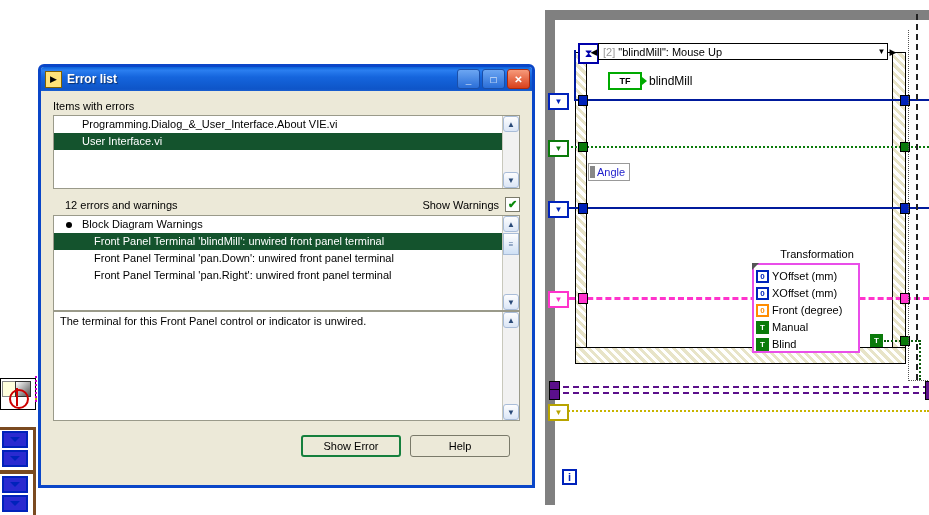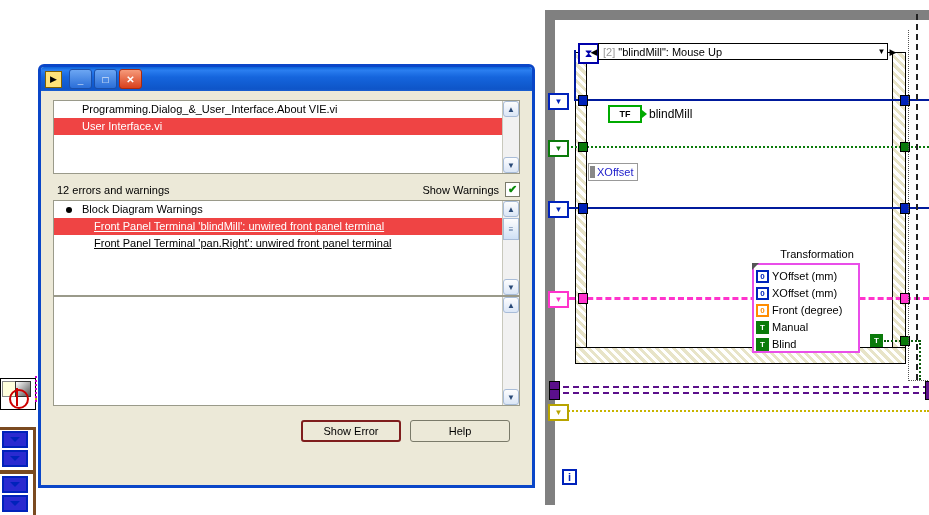--- a/index.html
+++ b/index.html
@@ -32,21 +32,21 @@
     border:1px solid #000;background:#fff;display:flex;align-items:center;box-sizing:border-box;}
   #evt-sel .label{flex:1;padding-left:4px;font-size:11px;white-space:nowrap;}
   #evt-sel .label .idx{color:#999;}
   .arrowbtn{width:11px;height:15px;display:flex;align-items:center;justify-content:center;font-size:8px;}
   #evt-timeout{position:absolute;left:578px;top:43px;width:17px;height:17px;border:2px solid #00a;
     background:#fff;display:flex;align-items:center;justify-content:center;color:#00a;font-size:11px;}
   #evt-leftarr{position:absolute;left:589px;top:44px;width:10px;height:15px;display:flex;align-items:center;justify-content:center;}
   #evt-rightarr{position:absolute;left:888px;top:44px;width:10px;height:15px;display:flex;align-items:center;justify-content:center;}
 
   
-  #tf-const{position:absolute;left:608px;top:72px;display:flex;align-items:center;margin-top:33px;}
+  #tf-const{position:absolute;left:608px;top:72px;display:flex;align-items:center;}
   #tf-const .box{width:30px;height:14px;border:2px solid #0a0;background:#fff;
      display:flex;align-items:center;justify-content:center;font-size:9px;font-weight:bold;color:#000;}
   #tf-const .nub{width:0;height:0;border-left:5px solid #0a0;border-top:4px solid transparent;border-bottom:4px solid transparent;}
   #tf-const .nm{margin-left:2px;font-size:12px;}
 
   
   #src-lbl{position:absolute;left:588px;top:163px;display:flex;align-items:stretch;
      border:1px solid #999;background:#fff;height:16px;}
   #src-lbl .grip{width:5px;background:#888;margin:2px 2px 2px 1px;}
   #src-lbl .txt{color:#22c;font-size:11px;padding:0 4px 0 0;line-height:16px;}
@@ -126,46 +126,46 @@
   #dlg-title .t{flex:1;color:#fff;font-weight:bold;font-size:12px;text-shadow:1px 1px 1px rgba(0,0,0,.5);}
   .wbtn{width:21px;height:18px;border:1px solid #1b4fa8;border-radius:3px;margin-left:2px;
     display:flex;align-items:center;justify-content:center;font-size:10px;color:#fff;font-weight:bold;
     background:linear-gradient(to bottom,#6ca6f2,#2a6ed8);}
   .wbtn.close{background:linear-gradient(to bottom,#f69a7a,#d8401c);border-color:#a82a10;}
 
   #dlg-body{padding:9px 12px 0 12px;}
   .sec-label{font-size:11px;margin-bottom:3px;}
   .listbox{background:#fff;border:1px solid #9a9a8a;position:relative;overflow:hidden;}
   .listrow{height:17px;line-height:17px;font-size:11px;padding-left:28px;white-space:nowrap;overflow:hidden;}
-  .listrow.sel{background:#ef4444;color:#fff;}
-  .listrow.ind{padding-left:40px;text-decoration:underline;}
+  .listrow.sel{background:#14532d;color:#fff;}
+  .listrow.ind{padding-left:40px;}
   .listrow.grp{padding-left:12px;}
   .listrow.grp .bullet{display:inline-block;width:6px;height:6px;border-radius:50%;background:#000;margin-right:10px;vertical-align:middle;}
 
   .vscroll{position:absolute;right:0;top:0;width:16px;bottom:0;background:#f1f1f1;border-left:1px solid #c8c8bc;}
   .vscroll .btn{width:16px;height:16px;background:linear-gradient(to bottom,#fdfdfe,#dbe6f6);
     border:1px solid #a8bcd8;box-sizing:border-box;display:flex;align-items:center;justify-content:center;
     font-size:8px;color:#2a4a78;}
   .vscroll .btn.bot{position:absolute;bottom:0;left:0;}
   .vscroll .thumb{position:absolute;left:0;top:17px;width:16px;height:22px;
     background:linear-gradient(to bottom,#fdfdfe,#cfe0f5);border:1px solid #a8bcd8;box-sizing:border-box;
     display:flex;align-items:center;justify-content:center;font-size:8px;color:#4a6a98;}
 
-  #row-counts{display:flex;align-items:center;justify-content:space-between;margin:8px 0 3px 4px;font-size:11px;}
+  #row-counts{display:flex;align-items:center;justify-content:space-between;margin:8px 0 3px 12px;font-size:11px;}
   #row-counts .right{display:flex;align-items:center;gap:6px;}
   .chk{width:13px;height:13px;border:1px solid #7a7a6a;background:#fff;
     display:flex;align-items:center;justify-content:center;color:#0a8a0a;font-size:11px;font-weight:bold;}
 
   #details-box{background:#fff;border:1px solid #9a9a8a;height:108px;position:relative;overflow:hidden;}
   #details-box .txt{padding:3px 6px;font-size:11px;}
 
   #btnrow{display:flex;justify-content:flex-end;gap:9px;margin-top:14px;padding-right:10px;}
   .btn{width:100px;height:22px;border:1px solid #7a7a6a;border-radius:3px;background:#ece9d8;
     display:flex;align-items:center;justify-content:center;font-size:11px;box-sizing:border-box;}
-  .btn.def{border:2px solid #7f1d1d;}
+  .btn.def{border:2px solid #15803d;}
 </style>
 </head>
 <body>
 
 <div id="bd-window">
   <div id="bd-canvas"></div>
 </div>
 
 <div class="lv-loop hatch" style="left:555px;top:20px;width:0px;height:475px;border-width:0;"></div>
 
@@ -188,21 +188,21 @@
 <div id="evt-rightarr" style="font-size:9px;">▶</div>
 
 <div id="tf-const">
   <div class="box">TF</div>
   <div class="nub"></div>
   <div class="nm">blindMill</div>
 </div>
 
 <div id="src-lbl">
   <div class="grip"></div>
-  <div class="txt">XOffset</div>
+  <div class="txt">Angle</div>
 </div>
 
 <div class="wire wire-blue" style="left:574px;top:99px;width:355px;"></div>
 <div class="wire wire-blue-v" style="left:574px;top:50px;height:50px;"></div>
 <div class="wire wire-green-dot" style="left:560px;top:146px;width:369px;"></div>
 <div class="wire wire-blue" style="left:560px;top:207px;width:369px;"></div>
 <div class="wire wire-pink" style="left:560px;top:297px;width:369px;"></div>
 <div class="wire wire-purple" style="left:553px;top:386px;width:376px;"></div>
 <div class="wire wire-purple" style="left:553px;top:392px;width:376px;"></div>
 <div class="wire wire-yellow" style="left:553px;top:410px;width:376px;"></div>
@@ -270,27 +270,29 @@
 <div class="leftsr" style="left:2px;top:431px;"></div>
 <div class="leftsr" style="left:2px;top:450px;"></div>
 <div class="leftstruct" style="left:-4px;top:471px;width:34px;height:42px;"></div>
 <div class="leftsr" style="left:2px;top:476px;"></div>
 <div class="leftsr" style="left:2px;top:495px;"></div>
 
 <div id="dlg">
 
   <div id="dlg-title">
     <div class="ico">▶</div>
+    <div class="t">Error list</div>
     <div class="wbtn">_</div>
     <div class="wbtn">□</div>
     <div class="wbtn close">✕</div>
   </div>
 
   <div id="dlg-body">
 
+    <div class="sec-label">Items with errors</div>
 
     <div class="listbox" style="height:72px;">
       <div class="listrow">Programming.Dialog_&amp;_User_Interface.About VIE.vi</div>
       <div class="listrow sel">User Interface.vi</div>
       <div class="vscroll">
         <div class="btn">▲</div>
         <div class="btn bot">▼</div>
       </div>
     </div>
 
@@ -300,30 +302,32 @@
         <span>Show Warnings</span>
         <span class="chk">✔</span>
       </span>
     </div>
 
     <div class="listbox" style="height:94px;">
       <div class="listrow grp">
         <span class="bullet"></span><span>Block Diagram Warnings</span>
       </div>
       <div class="listrow ind sel">Front Panel Terminal 'blindMill': unwired front panel terminal</div>
+      <div class="listrow ind">Front Panel Terminal 'pan.Down': unwired front panel terminal</div>
       <div class="listrow ind">Front Panel Terminal 'pan.Right': unwired front panel terminal</div>
       <div class="vscroll">
         <div class="btn">▲</div>
         <div class="thumb">≡</div>
         <div class="btn bot">▼</div>
       </div>
     </div>
 
 
     <div id="details-box">
+      <div class="txt">The terminal for this Front Panel control or indicator is unwired.</div>
       <div class="vscroll">
         <div class="btn">▲</div>
         <div class="btn bot">▼</div>
       </div>
     </div>
 
     <div id="btnrow">
       <div class="btn def">Show Error</div>
       <div class="btn">Help</div>
     </div>

